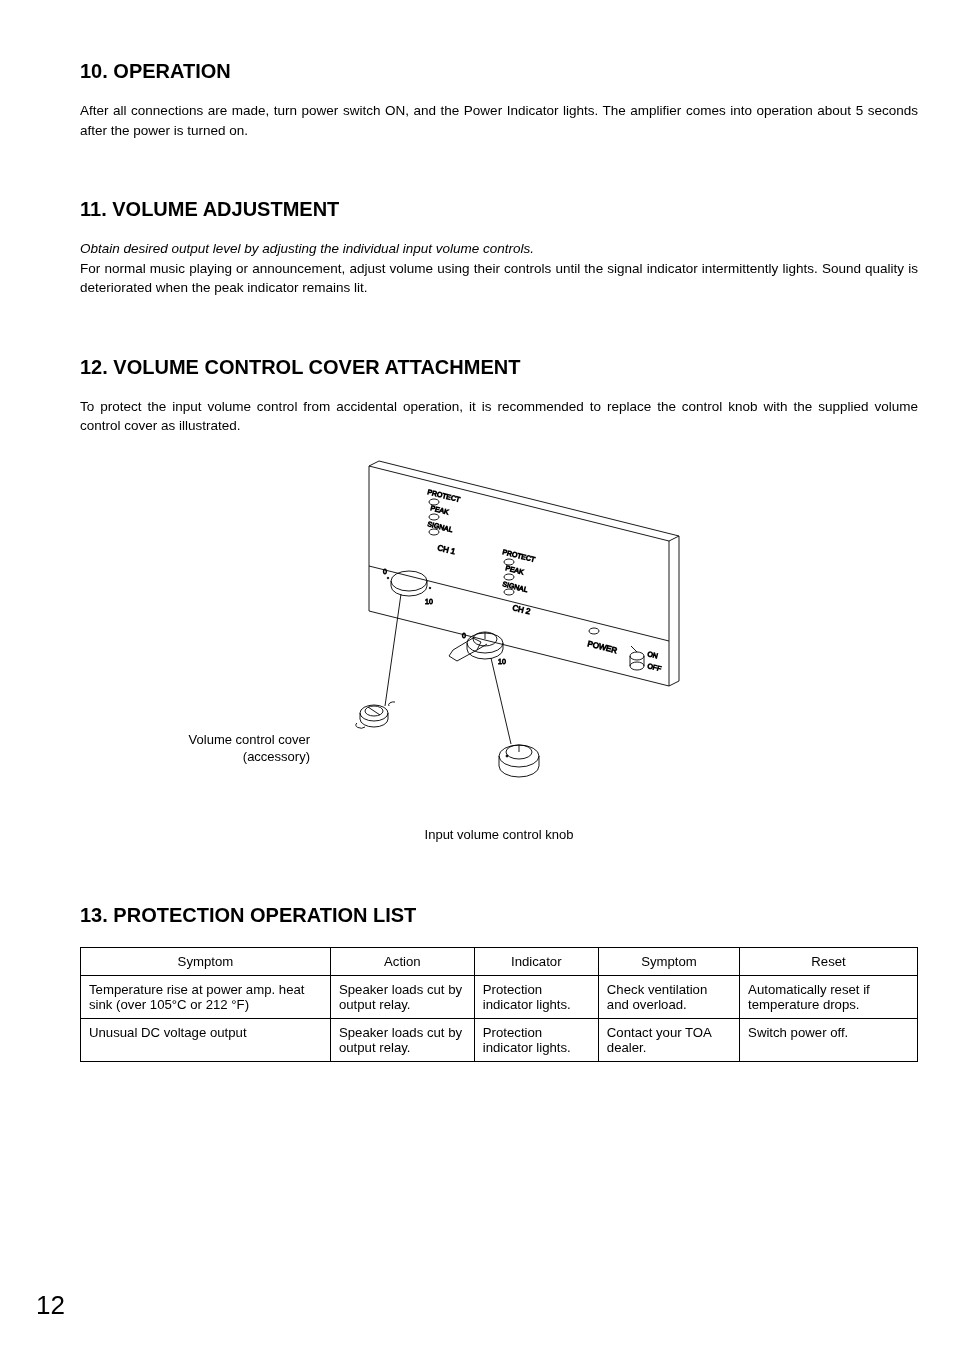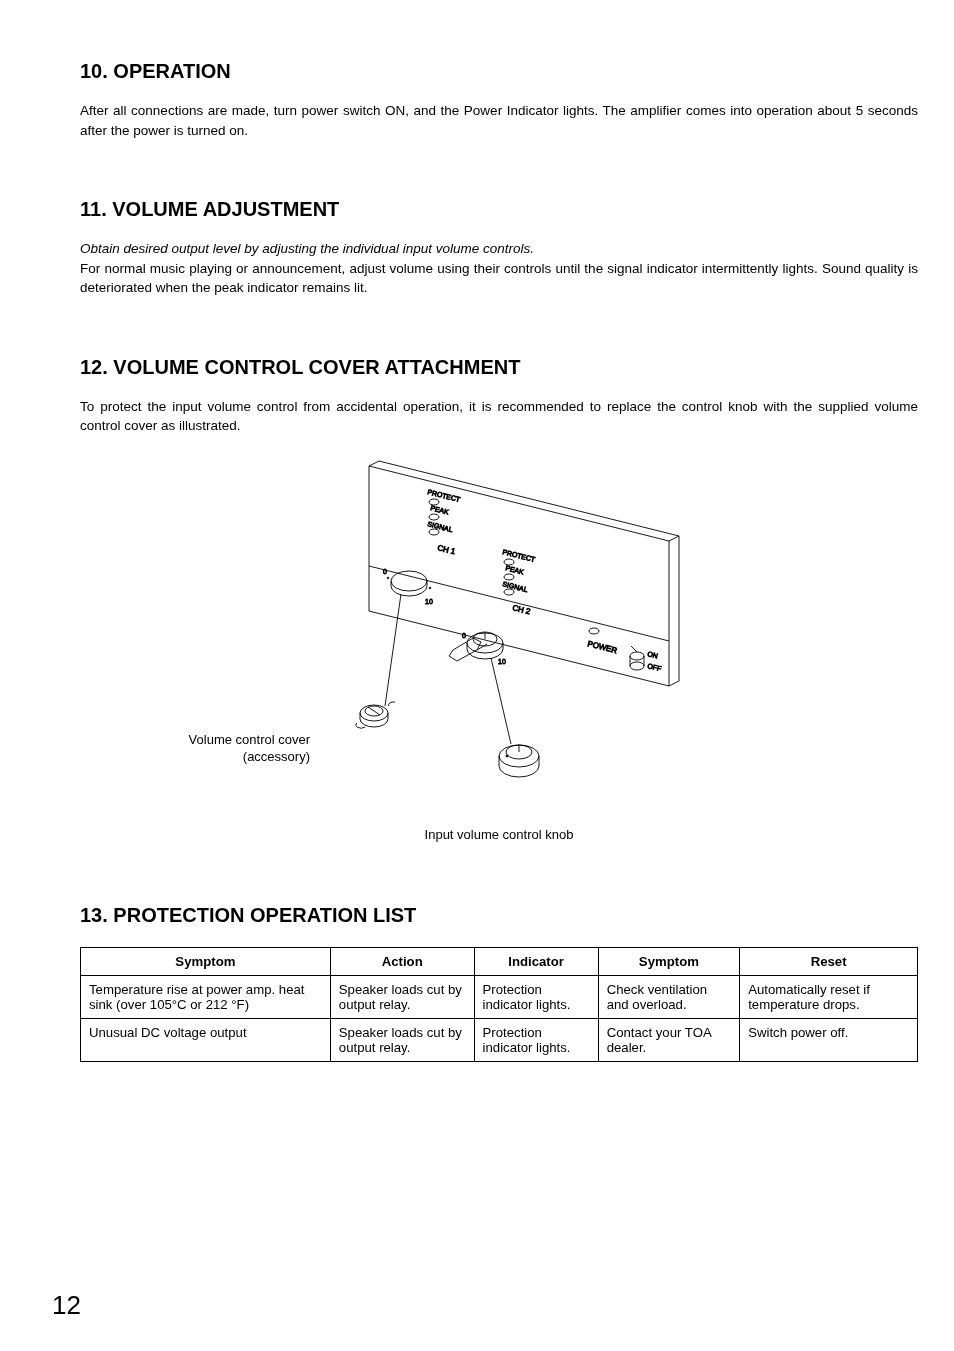--- a/index.html
+++ b/index.html
@@ -71,26 +71,26 @@
     font-size: 13.2px;
     margin-top: 20px;
   }
   table.prot-table th, table.prot-table td {
     border: 1px solid #000;
     padding: 6px 8px;
     vertical-align: top;
     text-align: left;
   }
   table.prot-table th {
-    font-weight: bold;
+    font-weight: normal;
     text-align: center;
   }
   .page-number {
     position: absolute;
-    left: 52px;
+    left: 36px;
     bottom: 30px;
     font-size: 26px;
   }
   .iso-text { font-family: Arial, sans-serif; }
 </style>
 </head>
 <body>
 
 <div class="page">
 

